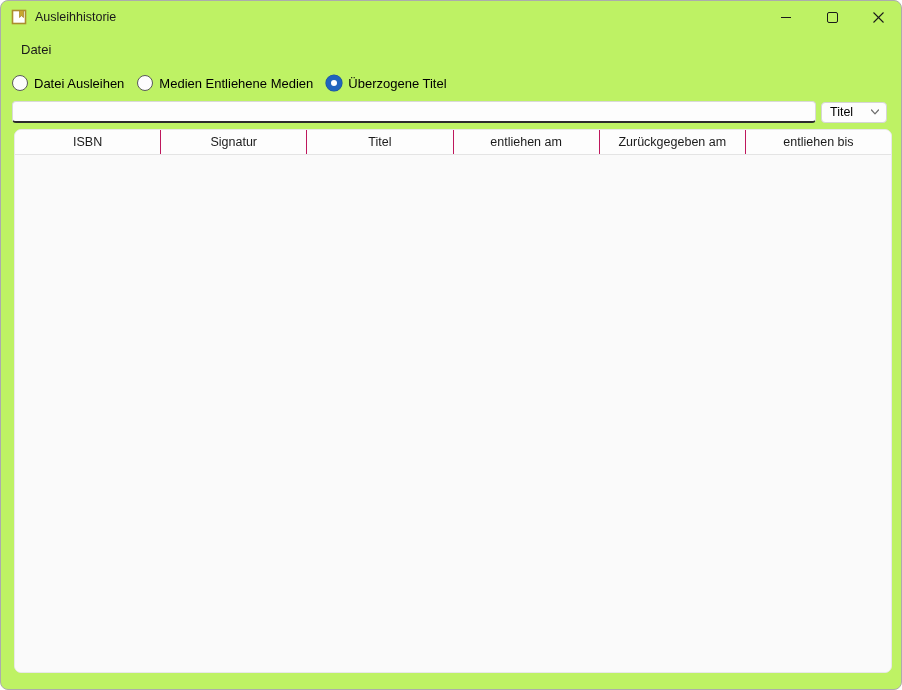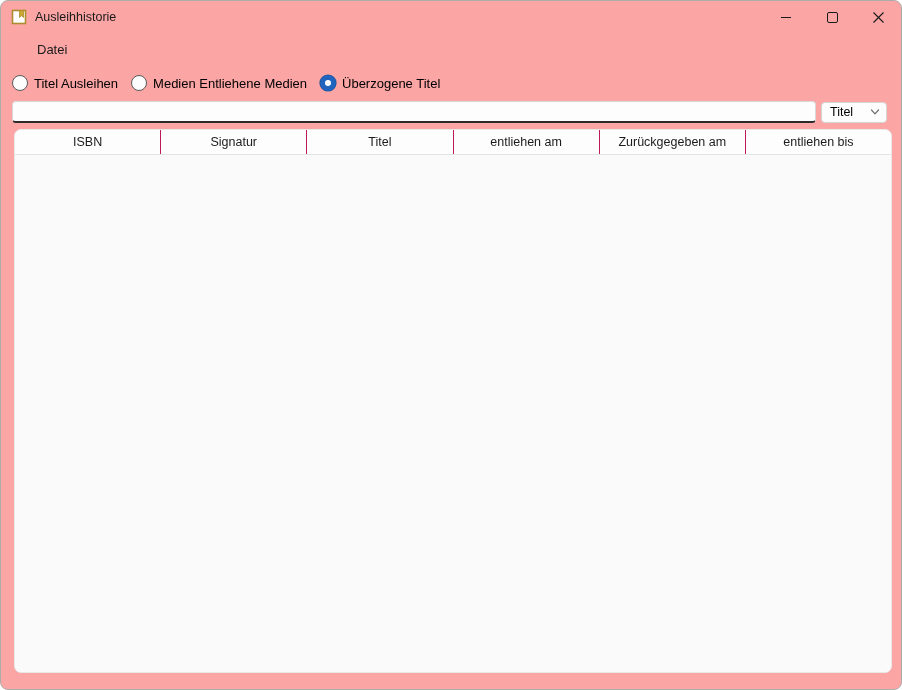--- a/index.html
+++ b/index.html
@@ -9,21 +9,21 @@
     height: 690px;
     background: #ffffff;
     font-family: "Liberation Sans", sans-serif;
     -webkit-font-smoothing: antialiased;
   }
   .window {
     position: relative;
     width: 902px;
     height: 690px;
     box-sizing: border-box;
-    background: #fca5a5;
+    background: #bef264;
     border: 1px solid #acacac;
     border-radius: 8px;
     overflow: hidden;
   }
   
   .titlebar {
     position: absolute;
     top: 0; left: 0; right: 0;
     height: 32px;
     display: flex;
@@ -61,21 +61,20 @@
     border-radius: 2px;
     background: transparent;
   }
   
   .menubar {
     position: absolute;
     top: 36px; left: 0; right: 0;
     height: 24px;
     display: flex;
     align-items: center;
-    padding-left: 16px;
   }
   .menu-item {
     margin-left: 18px;
     font-size: 13px;
     color: #1a1a1a;
     padding: 2px 2px;
   }
   
   .filter-row {
     position: absolute;
@@ -212,21 +211,21 @@
     </div>
   </div>
 
   <div class="menubar">
     <span class="menu-item">Datei</span>
   </div>
 
   <div class="filter-row">
     <div class="radio-option">
       <span class="radio-circle"></span>
-      <span class="radio-label">Titel Ausleihen</span>
+      <span class="radio-label">Datei Ausleihen</span>
     </div>
     <div class="radio-option">
       <span class="radio-circle"></span>
       <span class="radio-label">Medien Entliehene Medien</span>
     </div>
     <div class="radio-option">
       <span class="radio-circle checked"></span>
       <span class="radio-label">Überzogene Titel</span>
     </div>
   </div>

